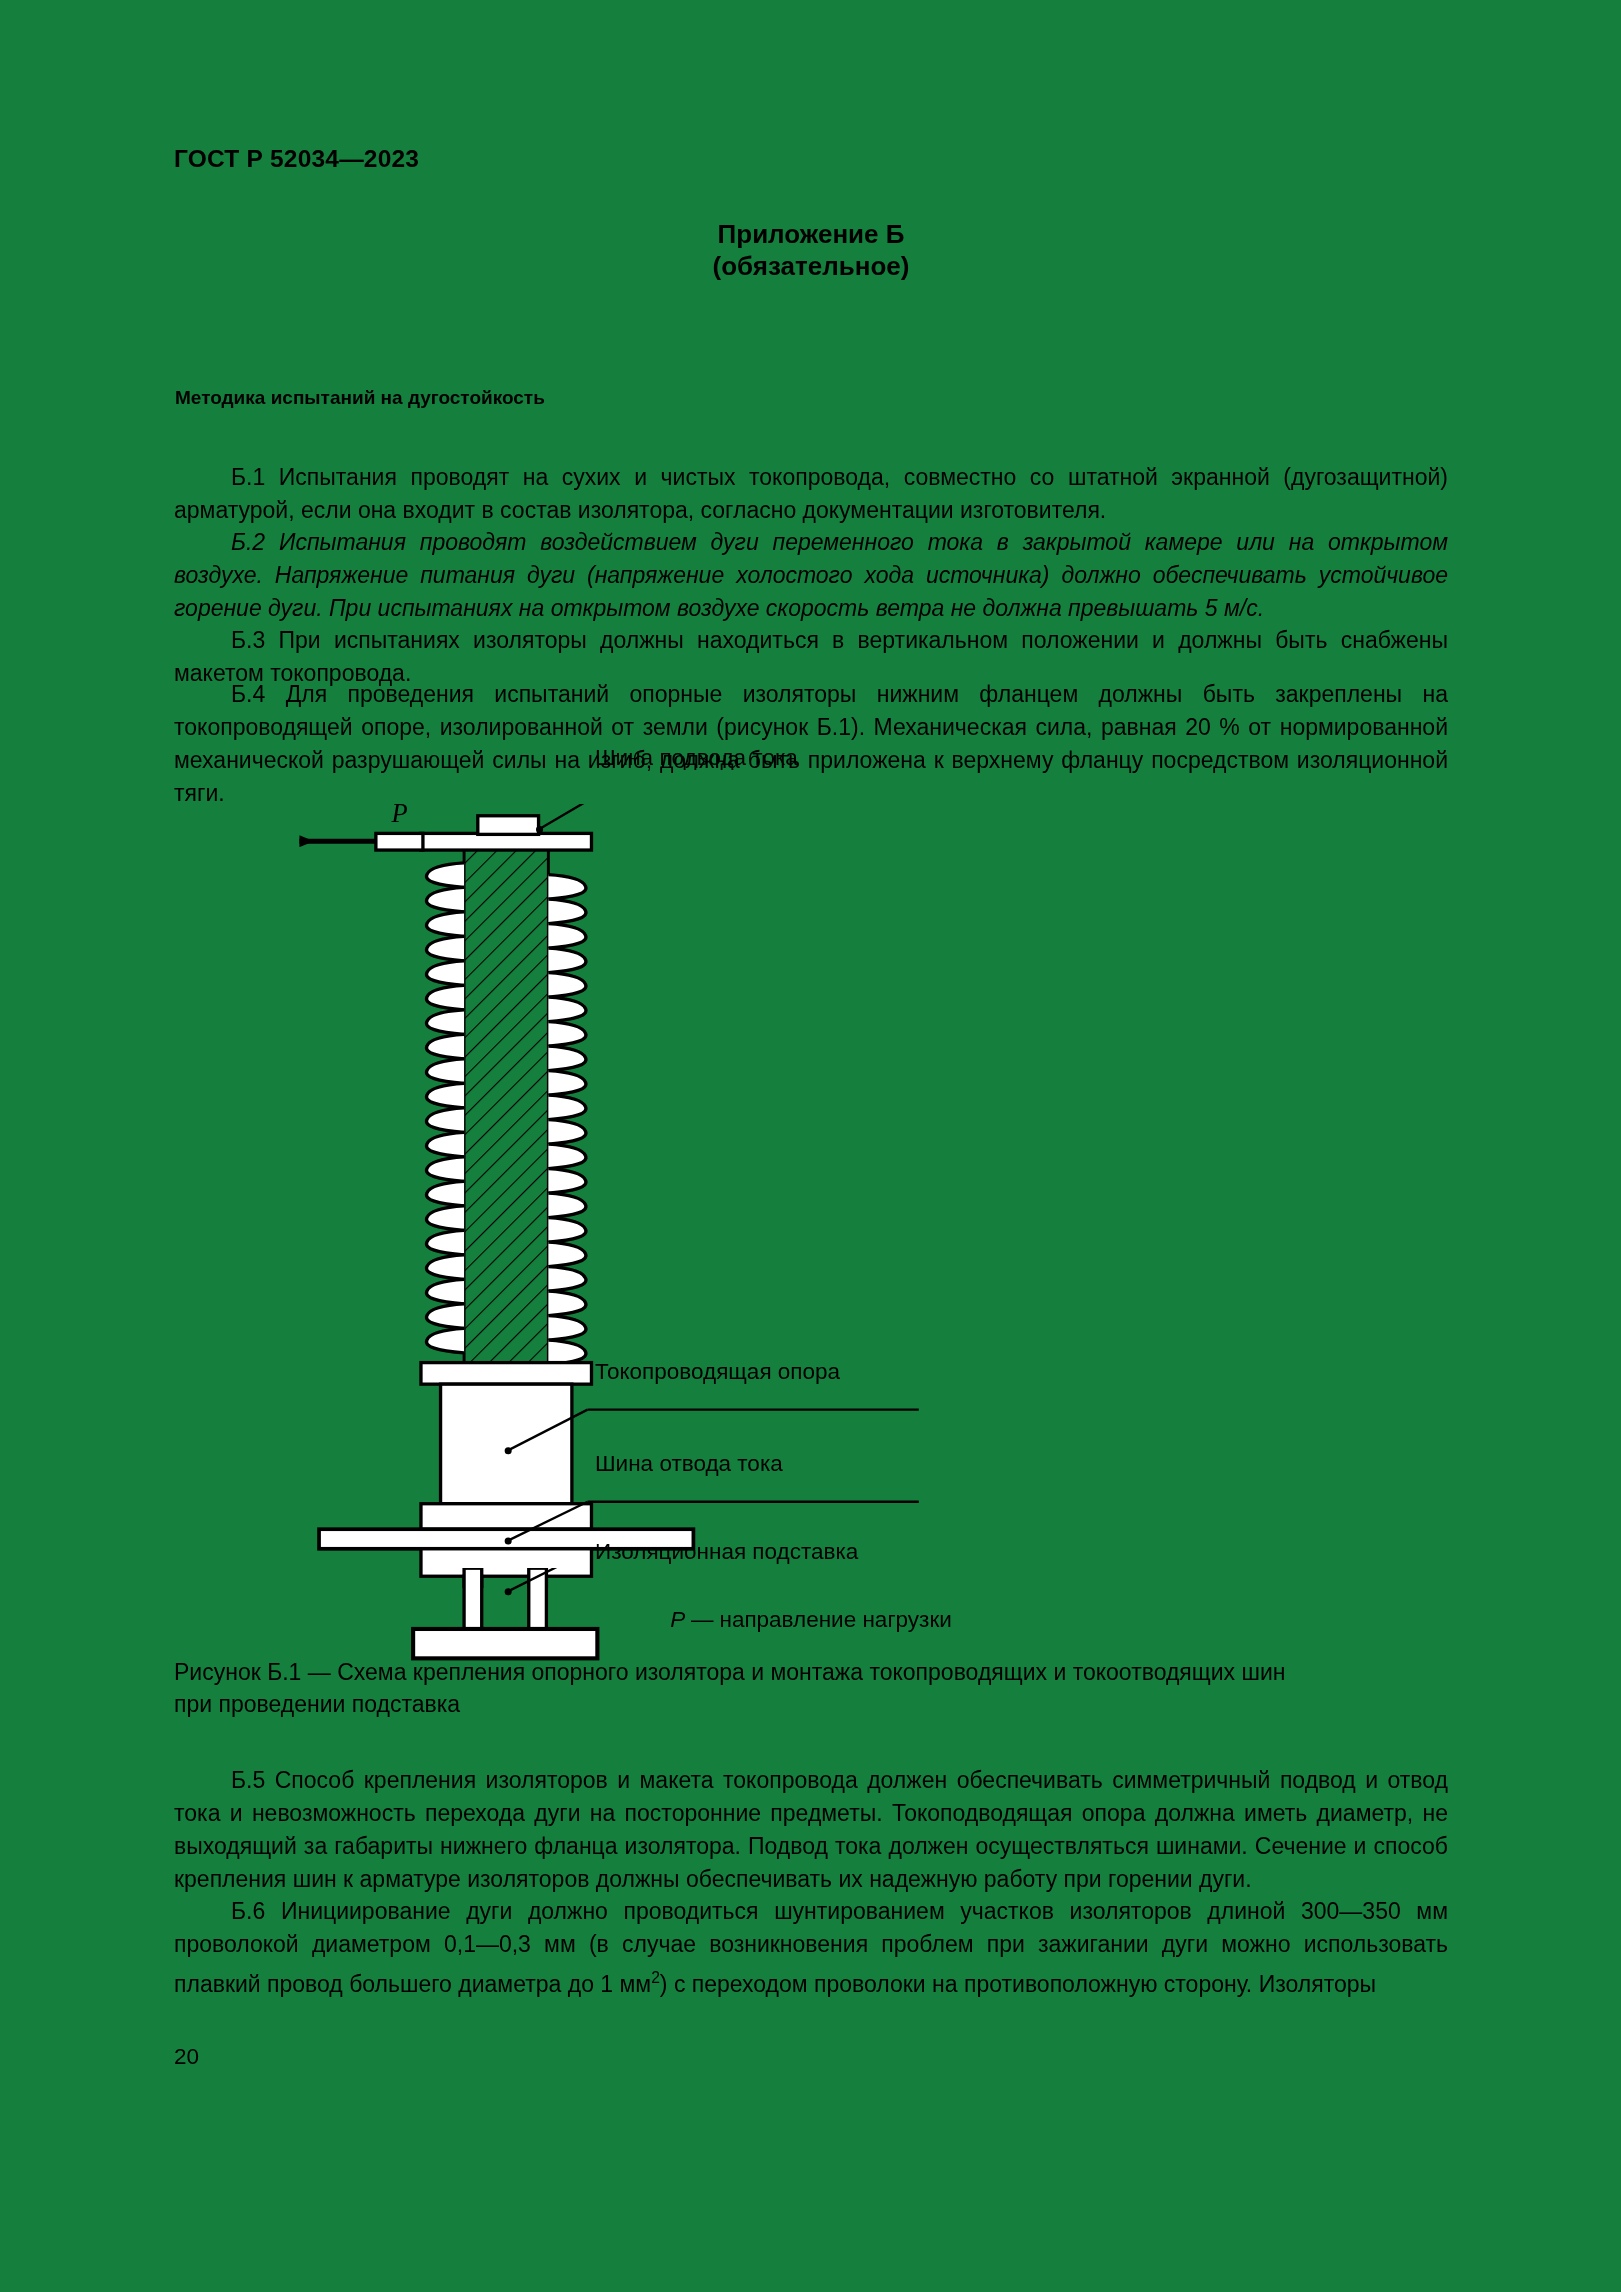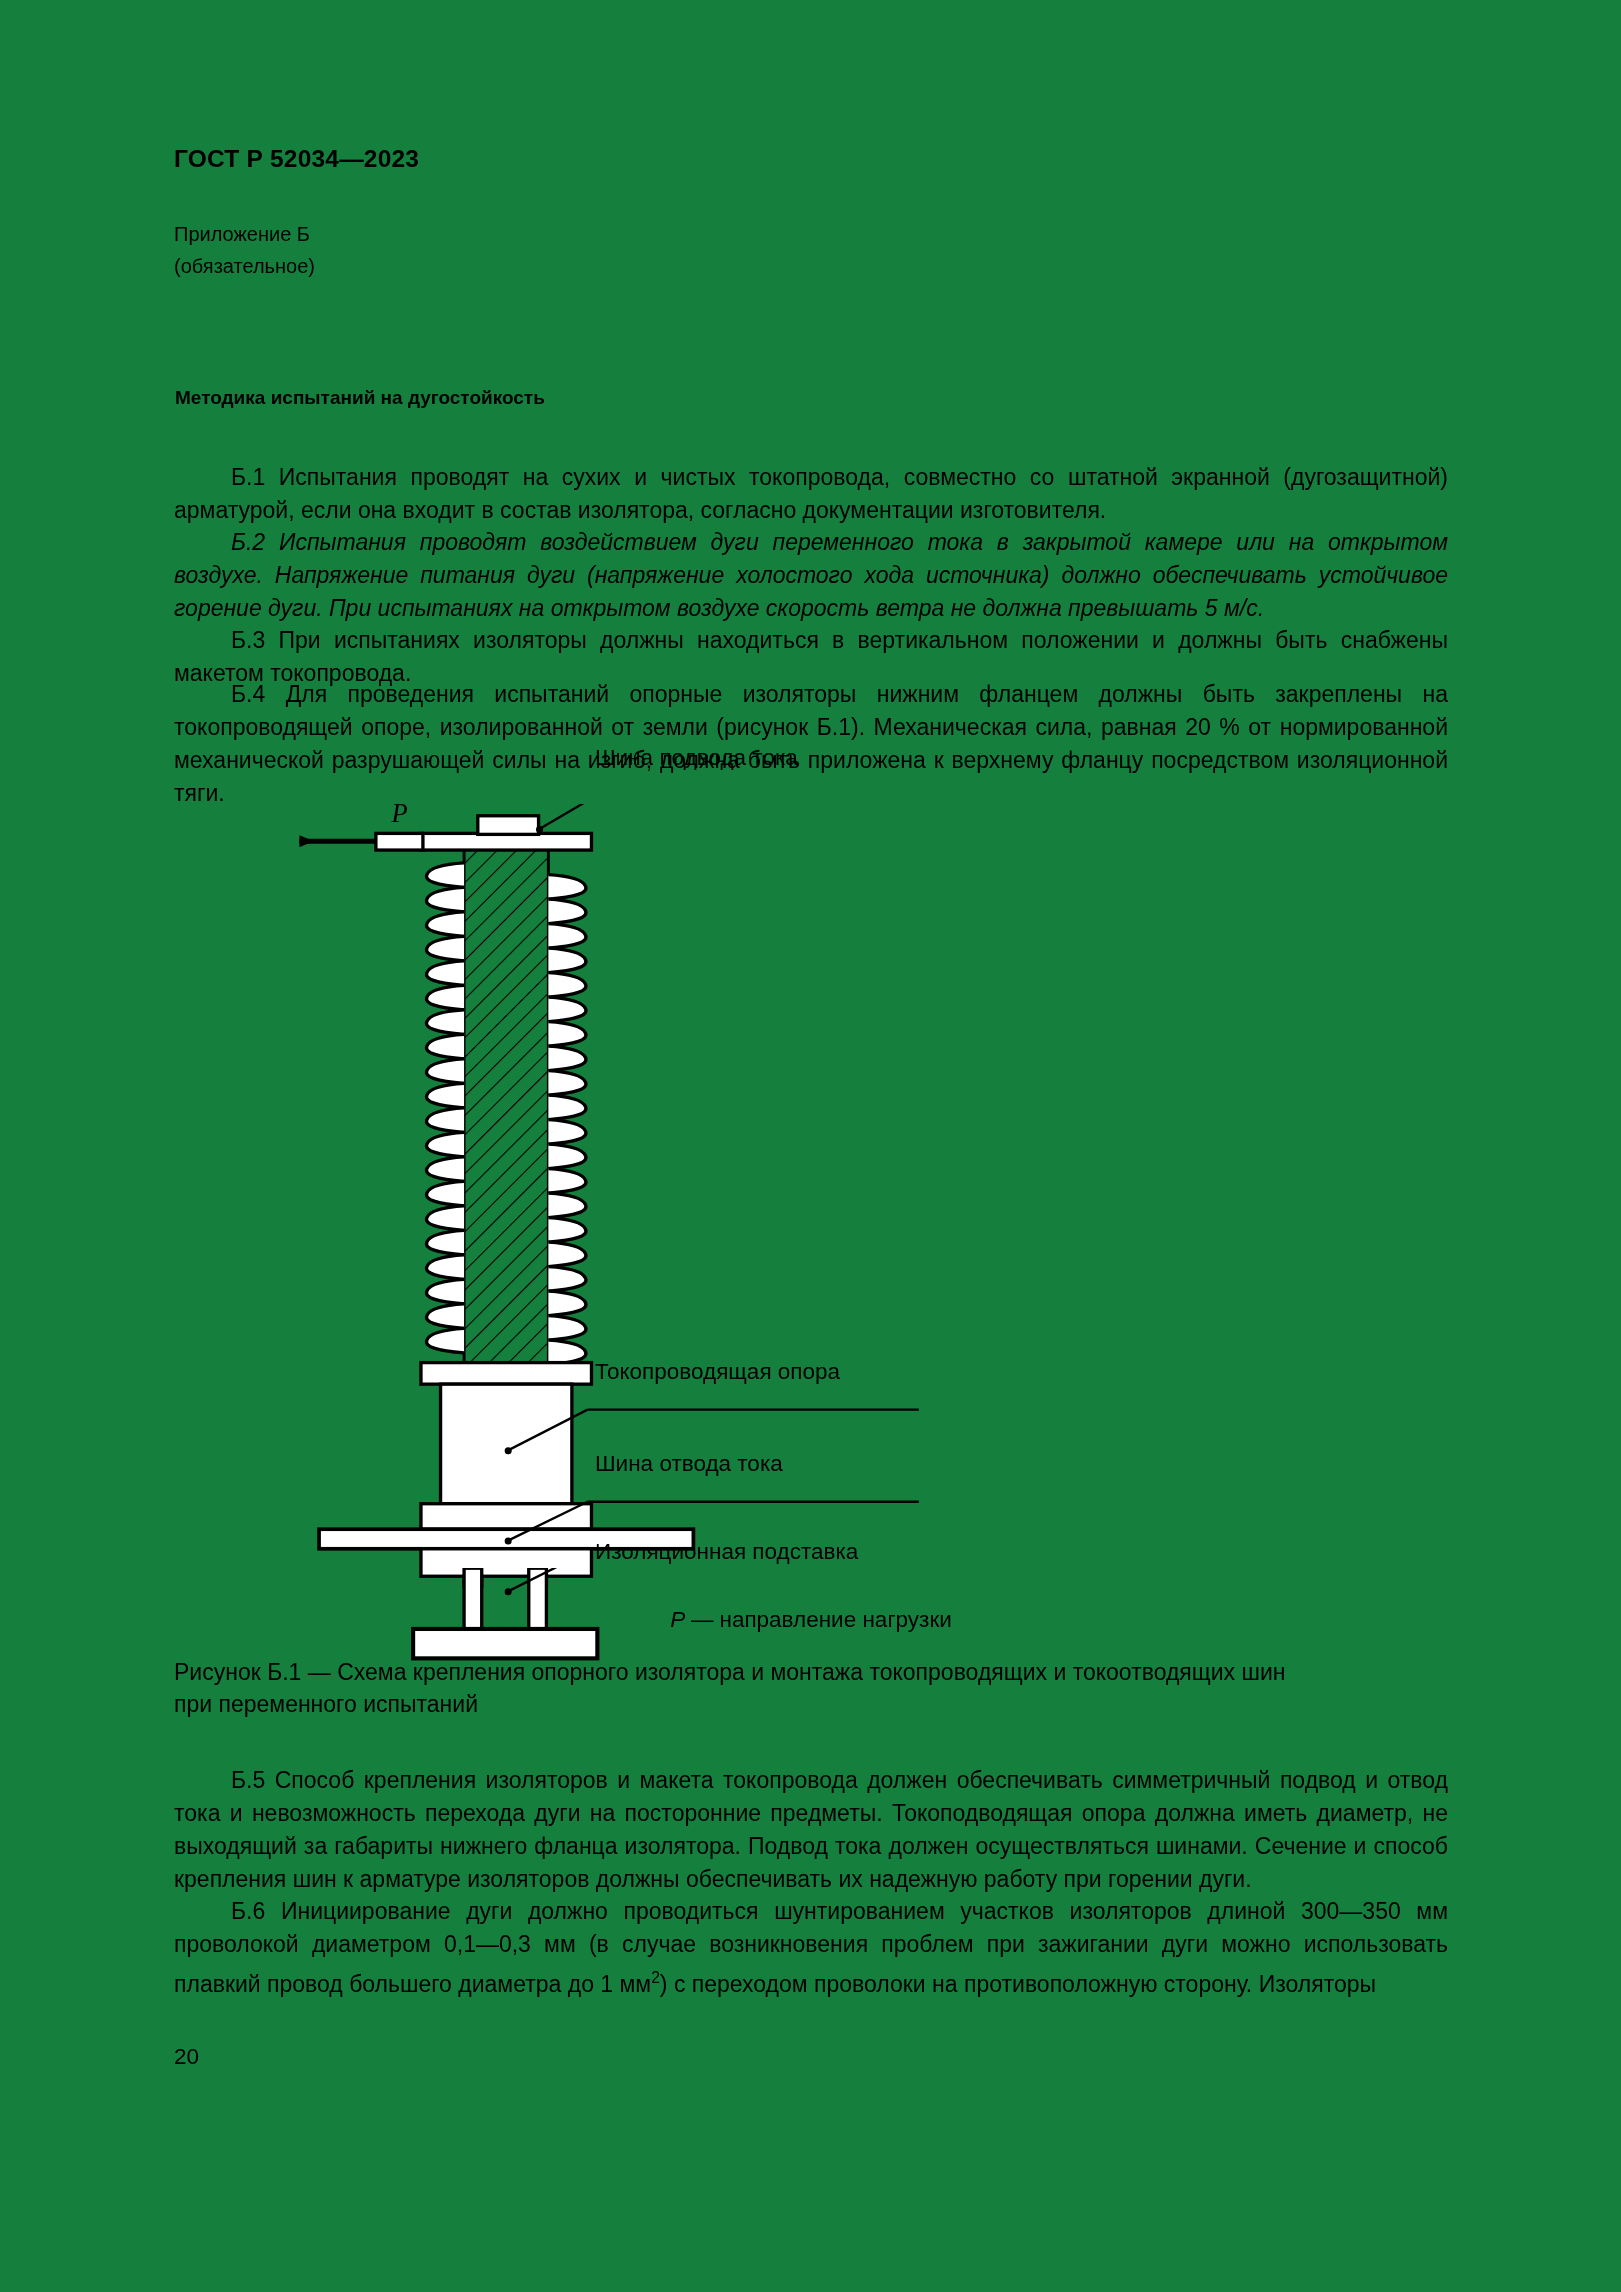--- a/index.html
+++ b/index.html
@@ -35,22 +35,23 @@
     font-weight: bold;
     letter-spacing: 0.2px;
   }
 
   
   .appendix-block {
     position: absolute;
     left: 0;
     top: 218px;
     width: 1274px;
-    font-size: 20px;
-    font-weight: normal;
+    text-align: center;
+    font-size: 26px;
+    font-weight: bold;
     line-height: 32px;
   }
 
   .method-title {
     position: absolute;
     left: 1px;
     top: 387px;
     width: 1274px;
     text-align: left;
     font-size: 19px;
@@ -264,21 +265,21 @@
 
       <div style="position:absolute;left:421px;top:735px;font-size:22.5px;">Изоляционная подставка</div>
     </div>
 
     <div class="fig-note">
       <i>P</i><span style="margin:0 5.9px;">—</span><span>направление нагрузки</span>
     </div>
 
     <div class="fig-caption">
       <div>Рисунок Б.1 — Схема крепления опорного изолятора и монтажа токопроводящих и токоотводящих шин</div>
-      <div>при переменного испытаний</div>
+      <div>при проведении подставка</div>
     </div>
 
     <div class="para" style="top:1764px;">Б.5  Способ крепления изоляторов и макета токопровода должен обеспечивать симметричный подвод и отвод тока и невозможность перехода дуги на посторонние предметы. Токоподводящая опора должна иметь диаметр, не выходящий за габариты нижнего фланца изолятора. Подвод тока должен осуществляться шинами. Сечение и способ крепления шин к арматуре изоляторов должны обеспечивать их надежную работу при горении дуги.</div>
 
     <div class="para" style="top:1895px;"><span>Б.6  Инициирование дуги должно проводиться шунтированием участков изоляторов длиной 300—350 мм проволокой диаметром 0,1—0,3 мм (в случае возникновения проблем при зажигании дуги можно использовать плавкий провод большего диаметра до 1 мм</span><sup>2</sup><span>) с переходом проволоки на противоположную сторону. Изоляторы</span></div>
 
     <div class="page-number">20</div>
 
   </div>
 </div>

